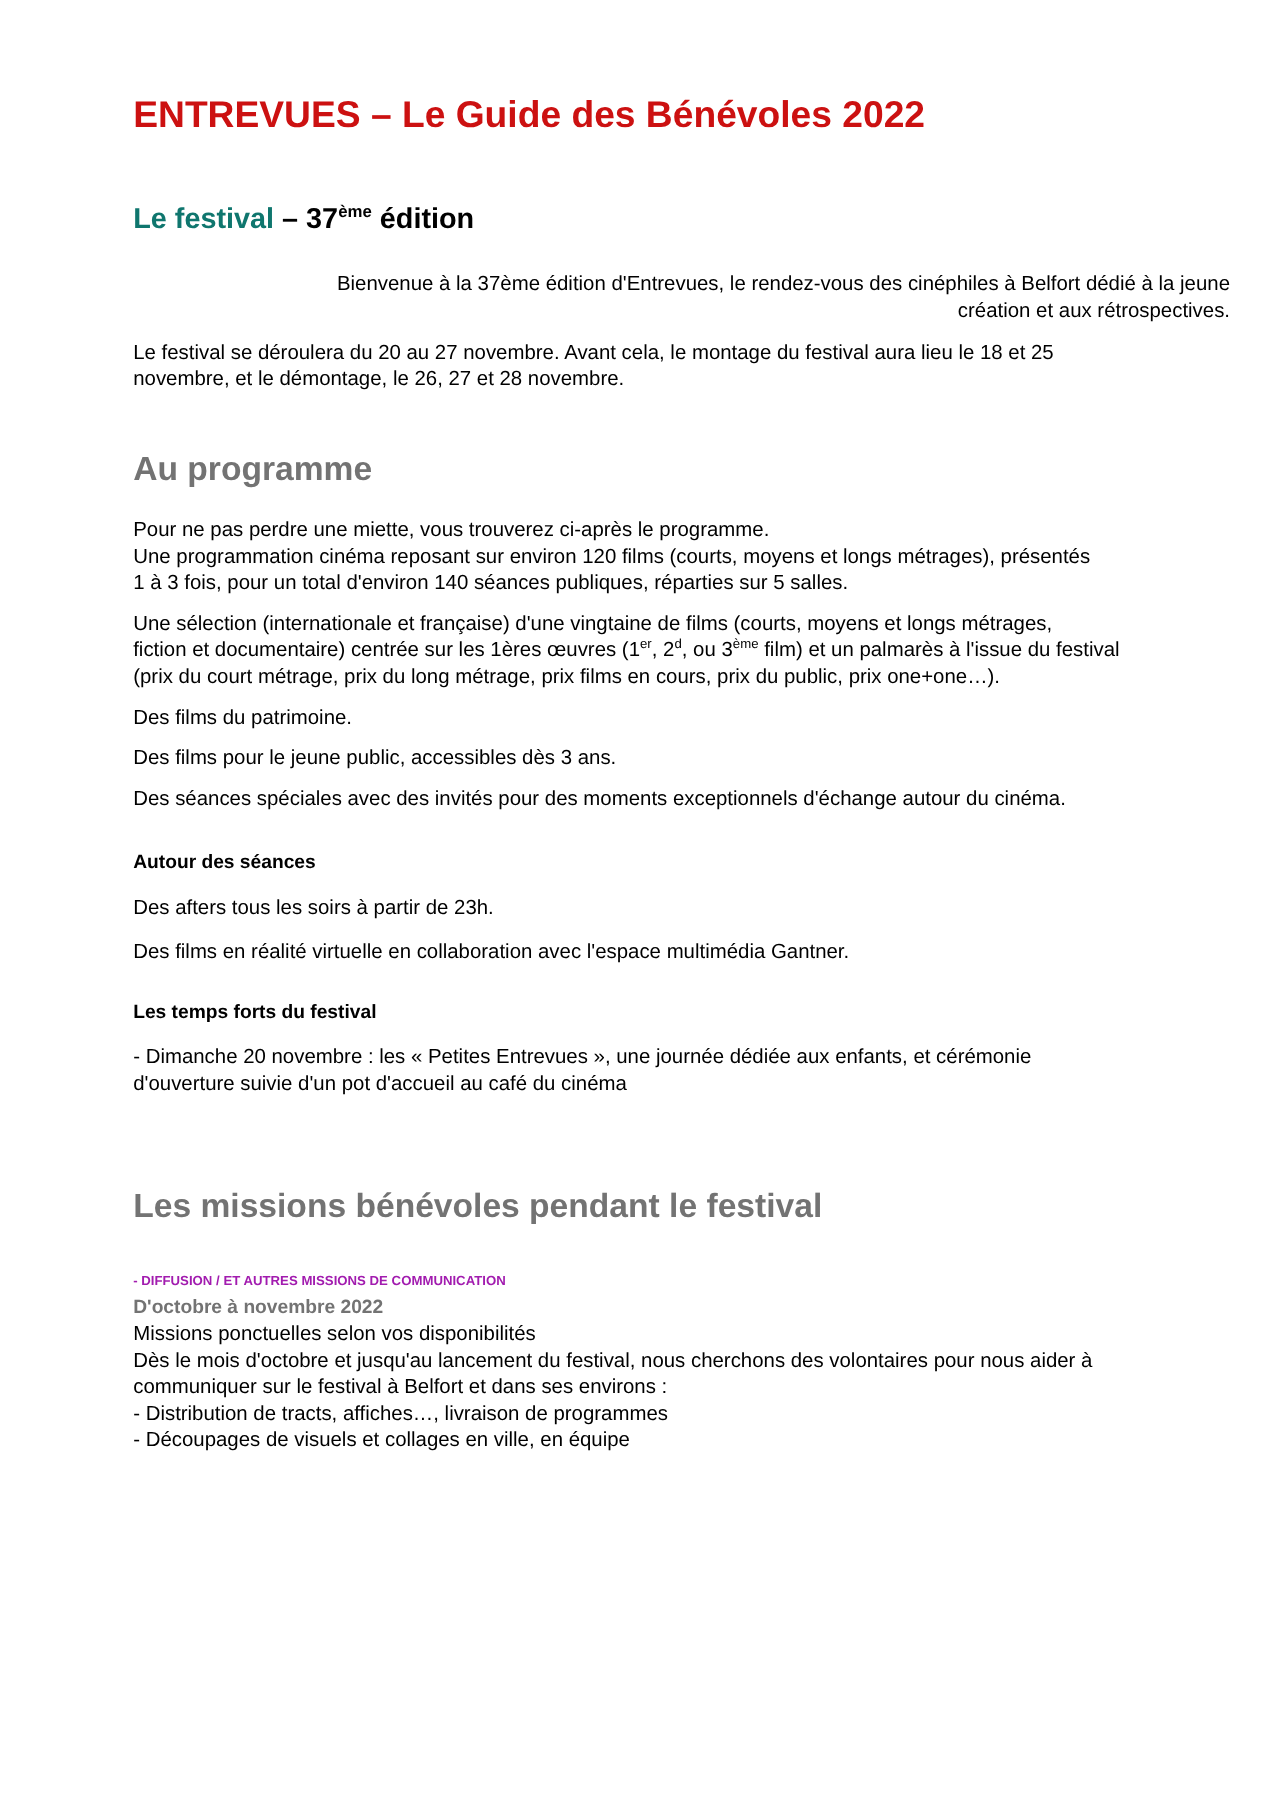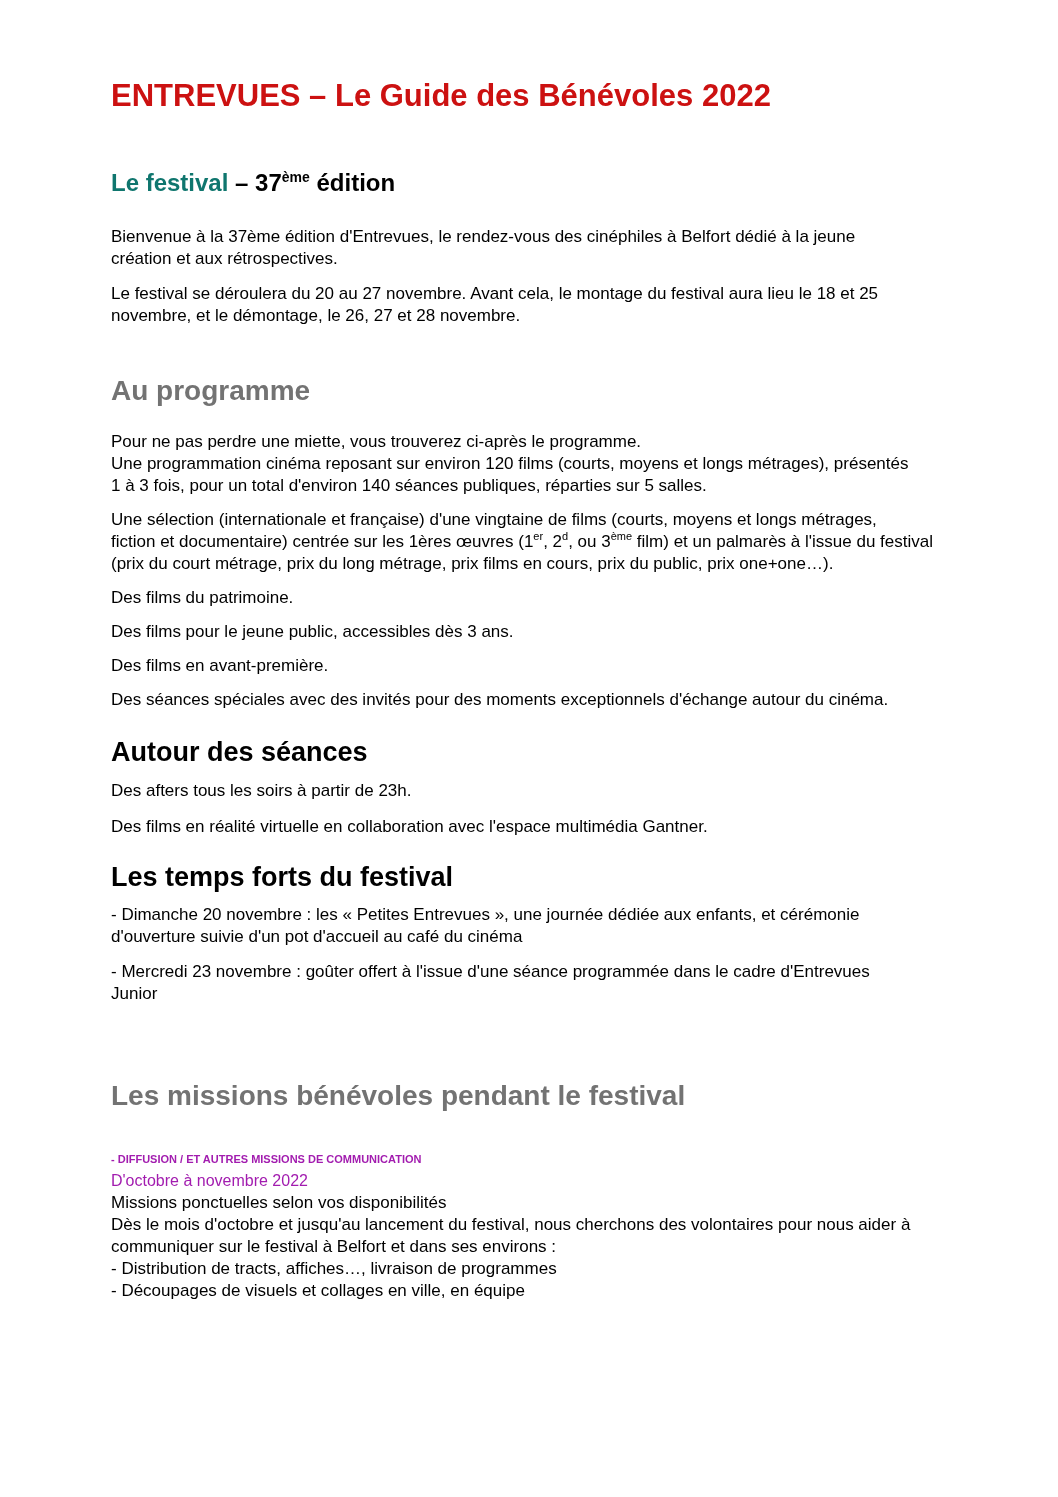--- a/index.html
+++ b/index.html
@@ -42,34 +42,34 @@
     margin: 0;
     font-size: 28px;
     line-height: 33px;
     font-weight: bold;
     color: #737373;
   }
   .h-red.programme { margin-top: 47px; }
   .h-red.missions  { margin-top: 74px; }
   .h-black {
     margin: 0;
-    font-size: 27px;
+    font-size: 16px;
     line-height: 27px;
     font-weight: bold;
     color: #000000;
   }
   .h-black.autour { margin-top: 28px; }
   .h-black.temps  { margin-top: 26px; }
   .para {
     margin: 0;
     font-size: 17px;
     line-height: 22px;
     white-space: pre-line;
   }
-  .mt28 { margin-top: 28px; }
+  .mt28 { margin-top: 28px; text-align: right; }
   .mt24 { margin-top: 24px; }
   .mt14 { margin-top: 14px; }
   .mt13 { margin-top: 13px; }
   .mt12 { margin-top: 12px; }
   sup.sm {
     font-size: 11px;
     line-height: 0;
     vertical-align: super;
   }
   .h-festival sup.sm { font-size: 14px; font-weight: bold; }
@@ -77,22 +77,22 @@
     margin: 36px 0 0 0;
     font-size: 11px;
     line-height: 22px;
     font-weight: bold;
     color: #a21caf;
   }
   .date-red {
     margin: 0;
     font-size: 16px;
     line-height: 22px;
-    font-weight: normal;
-    color: #a21caf;
+    font-weight: bold;
+    color: #737373;
   }
 </style>
 </head>
 <body>
 
 <main class="page">
 
   <h1 class="doc-title">ENTREVUES – Le Guide des Bénévoles 2022</h1>
 
   <h2 class="h-festival">
@@ -110,34 +110,31 @@
   <p class="para mt24">Pour ne pas perdre une miette, vous trouverez ci-après le programme.
 Une programmation cinéma reposant sur environ 120 films (courts, moyens et longs métrages), présentés
 1 à 3 fois, pour un total d'environ 140 séances publiques, réparties sur 5 salles.</p>
 
   <p class="para mt12"><span>Une sélection (internationale et française) d'une vingtaine de films (courts, moyens et longs métrages,
 fiction et documentaire) centrée sur les 1ères œuvres (1</span><sup class="sm">er</sup><span>, 2</span><sup class="sm">d</sup><span>, ou 3</span><sup class="sm">ème</sup><span> film) et un palmarès à l'issue du festival
 (prix du court métrage, prix du long métrage, prix films en cours, prix du public, prix one+one…).</span></p>
 
   <p class="para mt12">Des films du patrimoine.</p>
   <p class="para mt12">Des films pour le jeune public, accessibles dès 3 ans.</p>
-  <p class="para mt12">Des films en avant-première.</p>
   <p class="para mt12">Des séances spéciales avec des invités pour des moments exceptionnels d'échange autour du cinéma.</p>
 
   <h3 class="h-black autour">Autour des séances</h3>
 
   <p class="para mt14">Des afters tous les soirs à partir de 23h.</p>
   <p class="para mt14">Des films en réalité virtuelle en collaboration avec l'espace multimédia Gantner.</p>
 
   <h3 class="h-black temps">Les temps forts du festival</h3>
 
   <p class="para mt13">- Dimanche 20 novembre : les « Petites Entrevues », une journée dédiée aux enfants, et cérémonie
 d'ouverture suivie d'un pot d'accueil au café du cinéma</p>
-  <p class="para mt13">- Mercredi 23 novembre : goûter offert à l'issue d'une séance programmée dans le cadre d'Entrevues
-Junior</p>
 
   <h2 class="h-red missions">Les missions bénévoles pendant le festival</h2>
 
   <p class="sub-red">- DIFFUSION / ET AUTRES MISSIONS DE COMMUNICATION</p>
 
   <p class="date-red">D'octobre à novembre 2022</p>
 
   <p class="para">Missions ponctuelles selon vos disponibilités
 Dès le mois d'octobre et jusqu'au lancement du festival, nous cherchons des volontaires pour nous aider à
 communiquer sur le festival à Belfort et dans ses environs :

